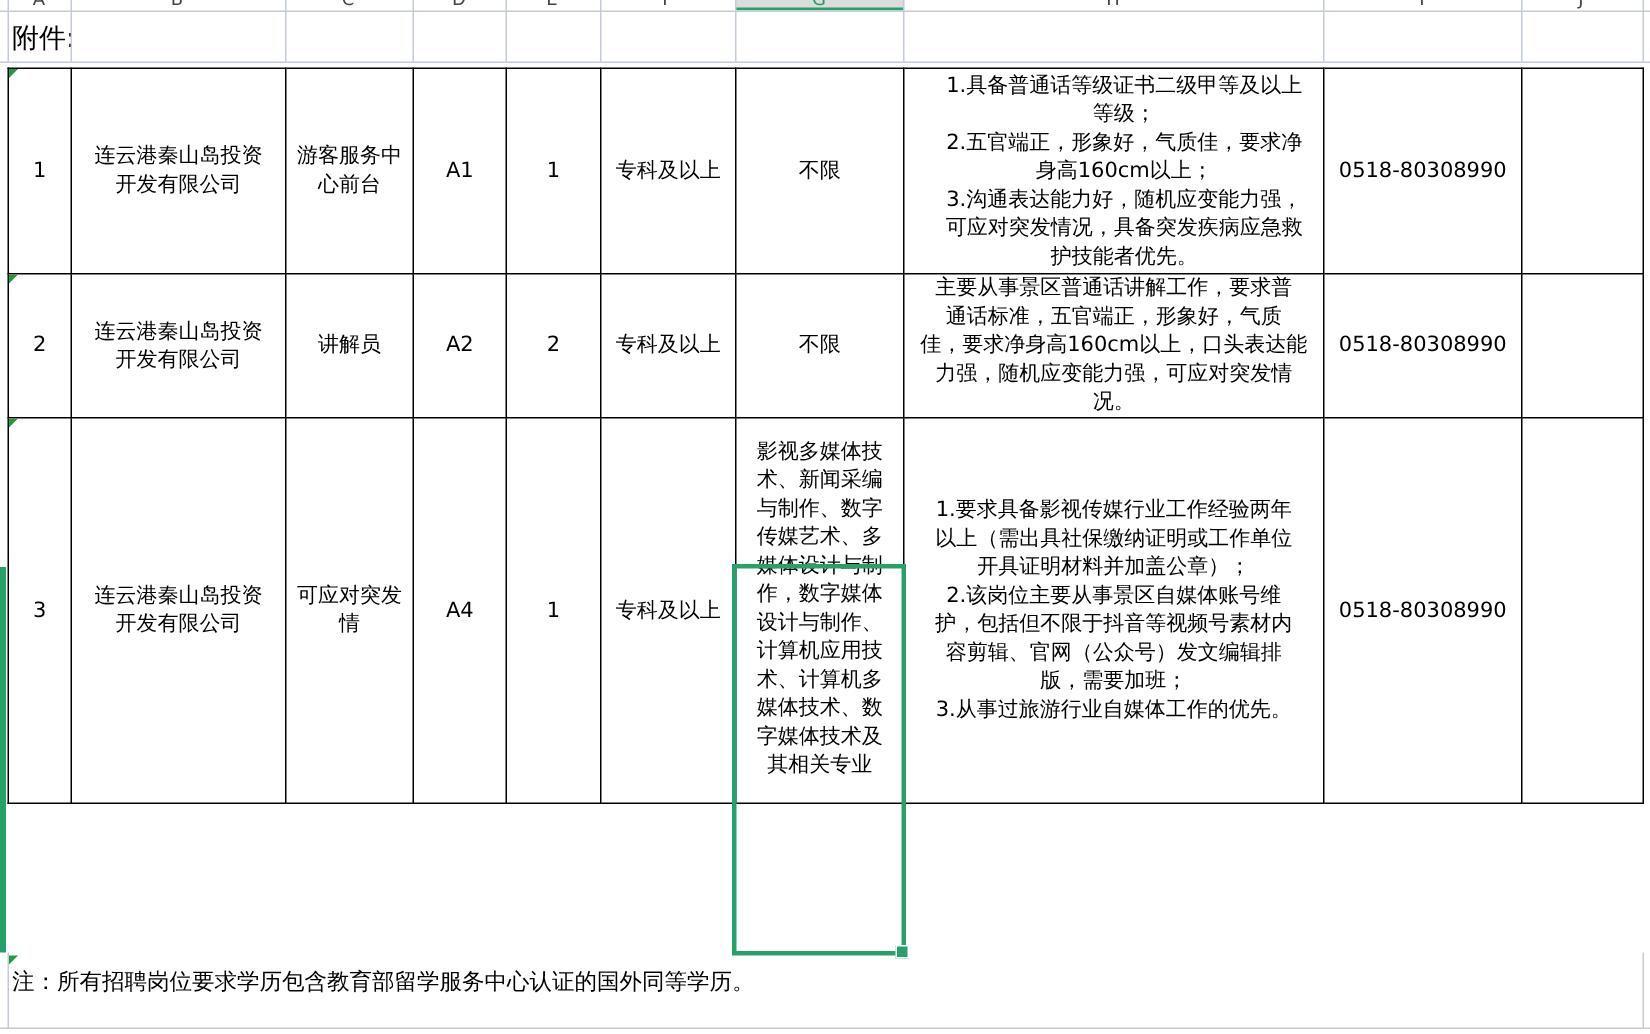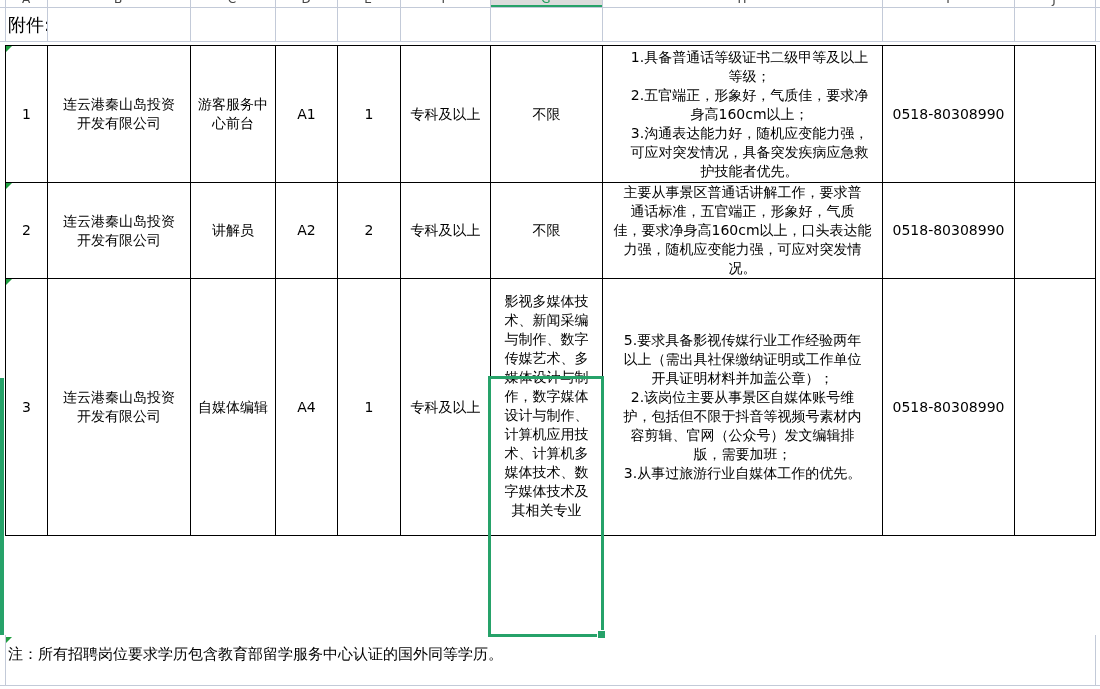--- a/index.html
+++ b/index.html
@@ -120,37 +120,37 @@
 力强，随机应变能力强，可应对突发情
 况。</td>
       <td>0518-80308990</td>
       <td></td>
     </tr>
 
     <tr class="r3">
       <td><span class="tri"></span><span>3</span></td>
       <td>连云港秦山岛投资
 开发有限公司</td>
-      <td>自媒体编辑</td>
+      <td>可应对突发情</td>
       <td>A4</td>
       <td>1</td>
       <td>专科及以上</td>
       <td class="major3">影视多媒体技
 术、新闻采编
 与制作、数字
 传媒艺术、多
 媒体设计与制
 作，数字媒体
 设计与制作、
 计算机应用技
 术、计算机多
 媒体技术、数
 字媒体技术及
 其相关专业</td>
-      <td class="quals">5.要求具备影视传媒行业工作经验两年
+      <td class="quals">1.要求具备影视传媒行业工作经验两年
 以上（需出具社保缴纳证明或工作单位
 开具证明材料并加盖公章）；
 2.该岗位主要从事景区自媒体账号维
 护，包括但不限于抖音等视频号素材内
 容剪辑、官网（公众号）发文编辑排
 版，需要加班；
 3.从事过旅游行业自媒体工作的优先。</td>
       <td>0518-80308990</td>
       <td></td>
     </tr>

